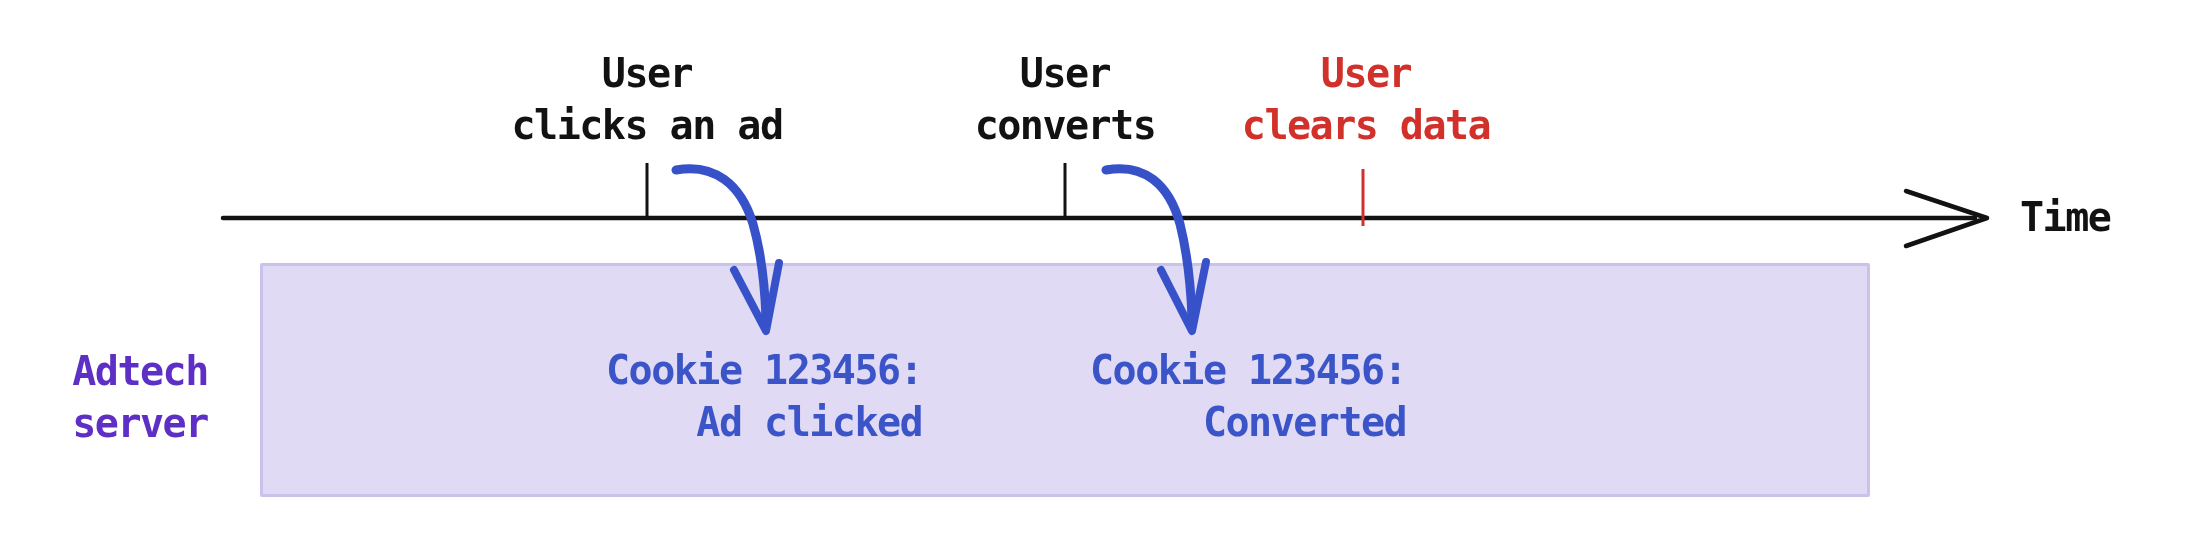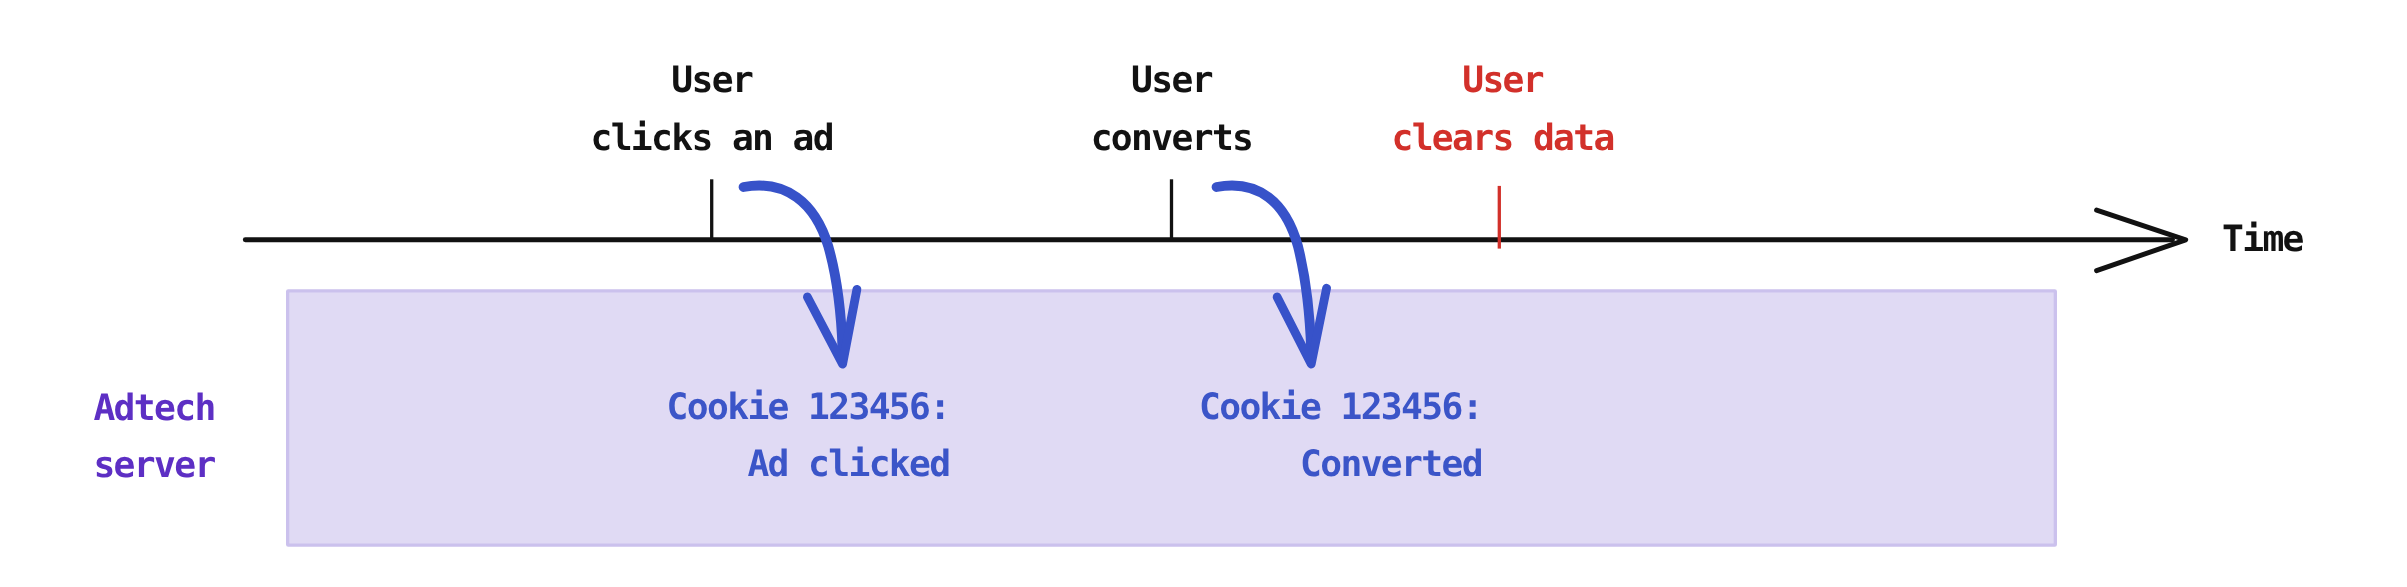--- a/index.html
+++ b/index.html
@@ -23,21 +23,21 @@
     position: absolute;
     left: 0;
     top: 0;
     width: 2188px;
     height: 534px;
     pointer-events: none;
   }
   .label {
     position: absolute;
     font-weight: 700;
-    font-size: 33px;
+    font-size: 40px;
     line-height: 52px;
     letter-spacing: -1.5px;
     white-space: pre-line;
     color: #121212;
   }
   .event-label {
     top: 47px;
     width: 500px;
     text-align: center;
   }

